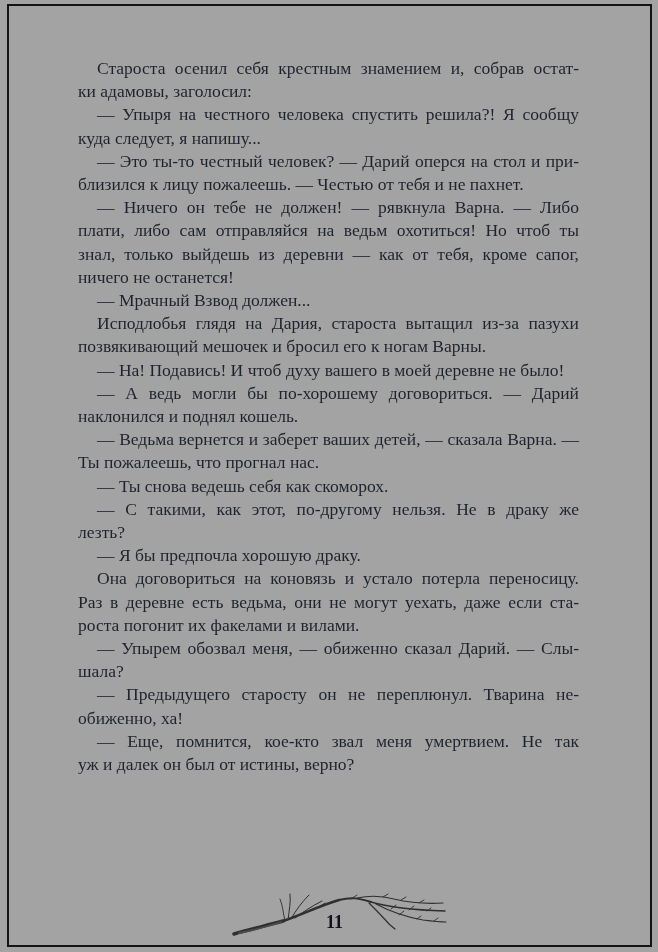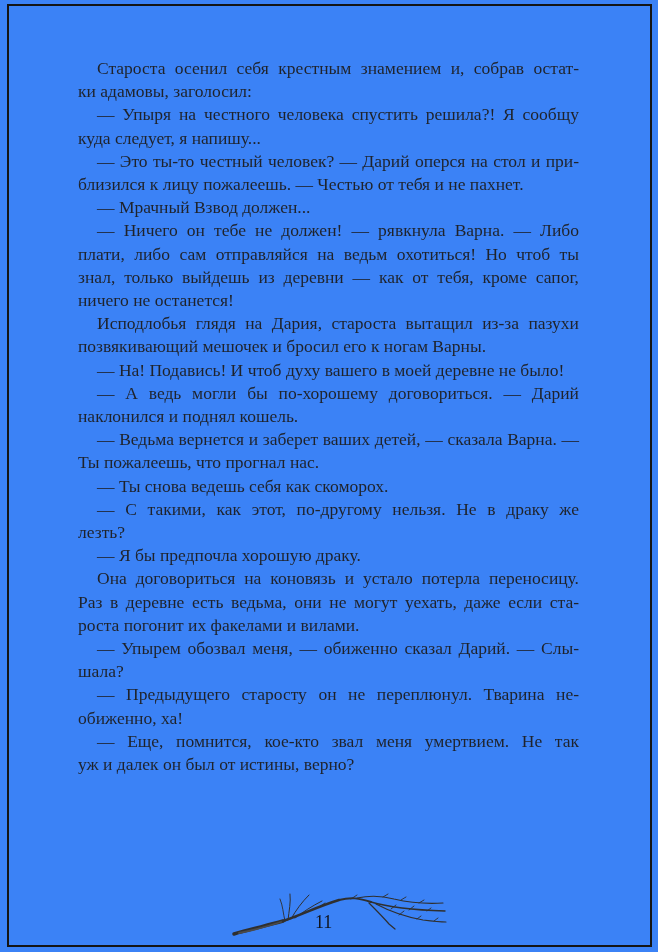--- a/index.html
+++ b/index.html
@@ -5,21 +5,21 @@
   html, body {
     margin: 0; padding: 0;
     width: 658px; height: 952px;
     background: #ffffff;
     font-family: "Liberation Serif", serif;
     overflow: hidden;
   }
   .sheet {
     position: absolute; left: 0; top: 0;
     width: 658px; height: 952px;
-    background: #3b82f6;
+    background: #a3a3a3;
   }
   .frame {
     position: absolute;
     left: 7px; top: 4px; right: 6px; bottom: 5px;
     border: 2px solid #141414;
     pointer-events: none;
   }
   .text-block {
     position: absolute;
     left: 78px; top: 57px;
@@ -34,23 +34,23 @@
   .ln.jst { text-align: justify; text-align-last: justify; }
   .footer {
     position: absolute;
     left: 231px; top: 889px;
     width: 218px; height: 54px;
   }
   .branch { position: absolute; left: 0; top: 0; }
   .page-num {
     position: absolute;
     left: 84px; top: 23px; width: 28px;
-    text-align: left;
+    text-align: right;
     font-size: 18px;
-    font-weight: normal;
+    font-weight: bold;
     color: #10131c;
   }
 </style>
 </head>
 <body>
 
 <div class="sheet">
   <div class="frame"></div>
 
   <div class="text-block">
@@ -60,27 +60,27 @@
       </div>
       <div class="para">
         <div class="ln first jst">— Упыря на честного человека спустить решила?! Я сообщу</div>
         <div class="ln">куда следует, я напишу...</div>
       </div>
       <div class="para">
         <div class="ln first jst">— Это ты-то честный человек? — Дарий оперся на стол и при-</div>
         <div class="ln">близился к лицу пожалеешь. — Честью от тебя и не пахнет.</div>
       </div>
       <div class="para">
-        <div class="ln first">— Мрачный Взвод должен...</div>
-      </div>
-      <div class="para">
         <div class="ln first jst">— Ничего он тебе не должен! — рявкнула Варна. — Либо</div>
         <div class="ln jst">плати, либо сам отправляйся на ведьм охотиться! Но чтоб ты</div>
         <div class="ln jst">знал, только выйдешь из деревни — как от тебя, кроме сапог,</div>
         <div class="ln">ничего не останется!</div>
+      </div>
+      <div class="para">
+        <div class="ln first">— Мрачный Взвод должен...</div>
       </div>
       <div class="para">
         <div class="ln first jst">Исподлобья глядя на Дария, староста вытащил из-за пазухи</div>
         <div class="ln">позвякивающий мешочек и бросил его к ногам Варны.</div>
       </div>
       <div class="para">
         <div class="ln first">— На! Подавись! И чтоб духу вашего в моей деревне не было!</div>
       </div>
       <div class="para">
         <div class="ln first jst">— А ведь могли бы по-хорошему договориться. — Дарий</div>

